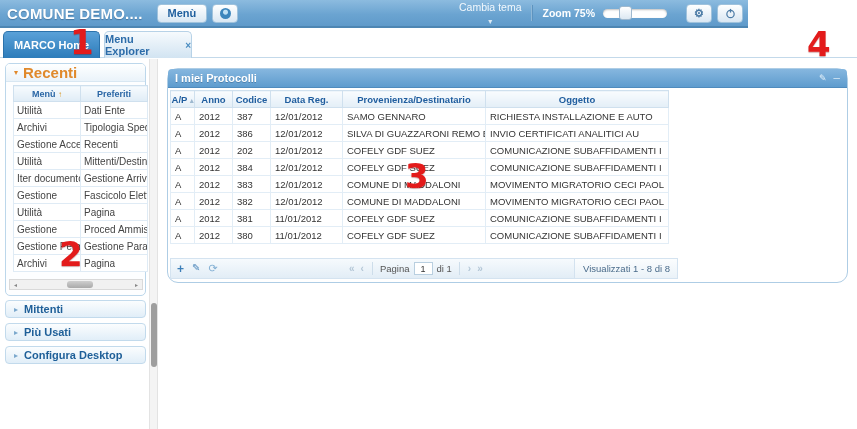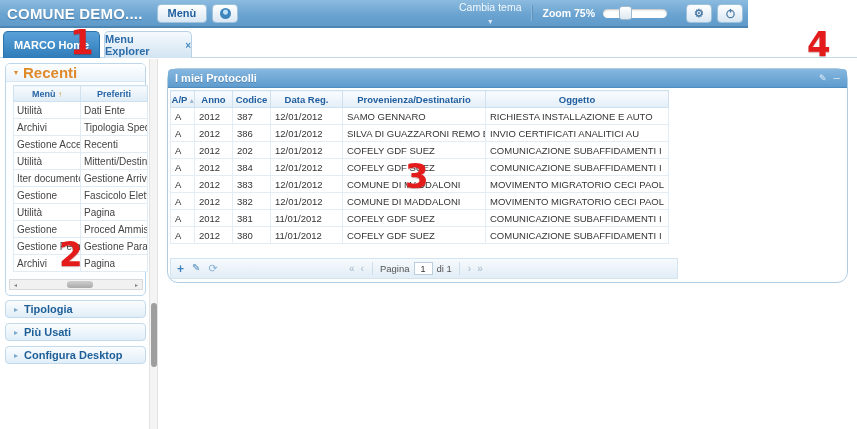--- a/index.html
+++ b/index.html
@@ -226,21 +226,21 @@
     <div class="hs-arrow">◂</div>
     <div class="hs-track">
       <div class="hs-thumb"></div>
     </div>
     <div class="hs-arrow">▸</div>
   </div>
 </div>
 
 <div class="collapse-bar bar-preferiti">
   <span class="arr">▸</span>
-  <span class="lbl">Tipologia</span>
+  <span class="lbl">Mittenti</span>
 </div>
 <div class="collapse-bar bar-piu">
   <span class="arr">▸</span>
   <span class="lbl">Più Usati</span>
 </div>
 <div class="collapse-bar bar-config">
   <span class="arr">▸</span>
   <span class="lbl">Configura Desktop</span>
 </div>
 
@@ -357,19 +357,20 @@
       <span class="pg-btn">«</span>
       <span class="pg-btn">‹</span>
       <span class="pager-sep"></span>
       <span>Pagina</span>
       <input class="pg-input" value="1" style="">
       <span>di 1</span>
       <span class="pager-sep"></span>
       <span class="pg-btn">›</span>
       <span class="pg-btn">»</span>
     </div>
+    <div class="ft-status">Visualizzati 1 - 8 di 8</div>
   </div>
 </div>
 
 <div class="ann ann1">1</div>
 <div class="ann ann2">2</div>
 <div class="ann ann3">3</div>
 <div class="ann ann4">4</div>
 
 </body></html>

